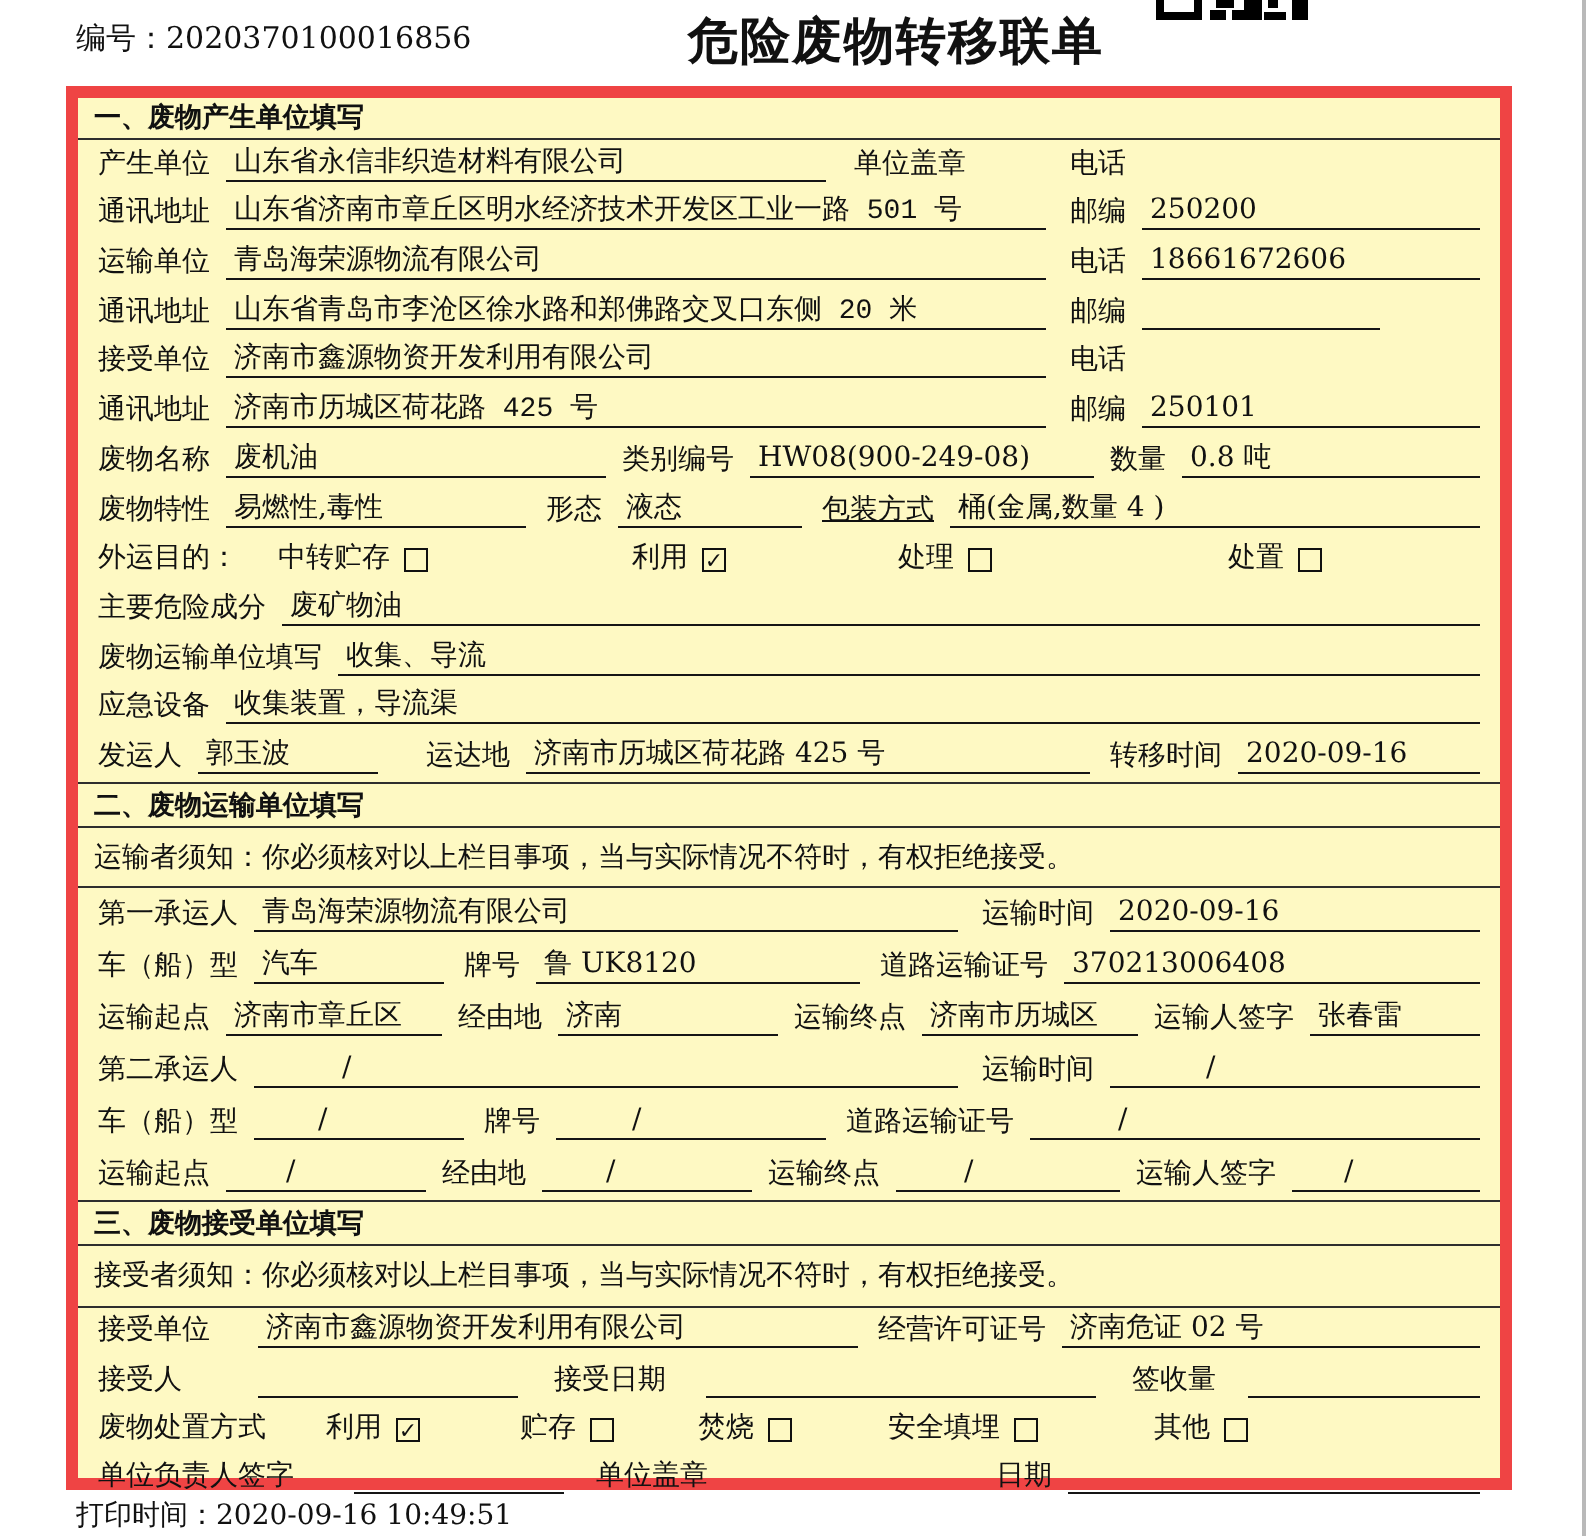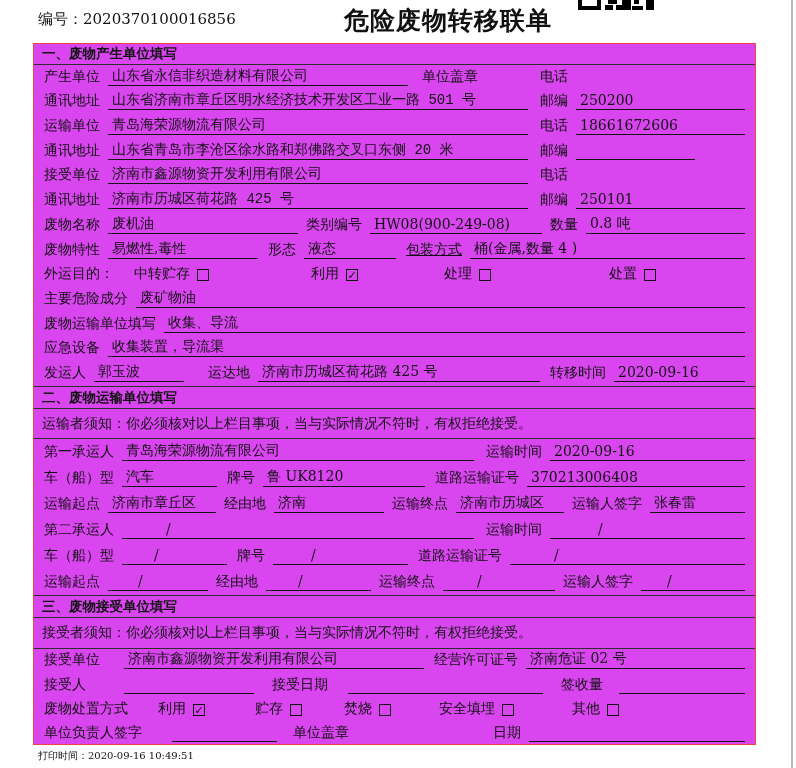--- a/index.html
+++ b/index.html
@@ -14,21 +14,21 @@
   .doc-number { position:absolute; left:38px; top:10px; font-size:15px; white-space:nowrap; }
   .doc-title {
     position:absolute; left:0; right:0; top:4px; text-align:center; padding-left:100px;
     font-family:"DejaVu Sans","Liberation Sans",sans-serif;
     font-weight:bold; font-size:25px; letter-spacing:1px; white-space:nowrap;
   }
   .qr { position:absolute; left:578px; top:0; }
   
   .form-box {
     position:absolute; left:33px; top:43px; width:723px; height:702px;
-    border:1px solid #ef4444; background:#d946ef;
+    border:6px solid #ef4444; background:#fef9c3;
   }
   .sec-head {
     height:21px; display:flex; align-items:center; padding-left:8px;
     font-family:"DejaVu Sans","Liberation Sans",sans-serif;
     font-weight:bold; font-size:13.5px; border-bottom:1px solid #2e2e2e; white-space:nowrap;
   }
   .sec-head.bt { border-top:1px solid #2e2e2e; height:23px; }
   .notice { display:flex; align-items:center; padding-left:8px; border-bottom:1px solid #2e2e2e; white-space:nowrap; }
   .rows { display:flex; flex-direction:column; }
   .row { flex:1; display:flex; align-items:flex-end; padding:0 10px 4px 10px; white-space:nowrap; }
@@ -36,21 +36,21 @@
   .cell-r { width:205px; display:flex; align-items:flex-end; }
   .lb { white-space:nowrap; margin-right:8px; }
   .ul { border-bottom:1px solid #151515; padding:0 4px; min-height:18px; white-space:nowrap; overflow:hidden; }
   .fill { flex:1; }
   .opt { display:flex; align-items:flex-end; }
   .cb {
     display:inline-block; width:12px; height:12px; border:1px solid #111; margin-left:7px; margin-bottom:2px;
     font-size:11px; line-height:11px; text-align:center;
     font-family:"DejaVu Sans","Liberation Sans",sans-serif;
   }
-  .print-line { position:absolute; left:38px; top:749px; font-size:10px; white-space:nowrap; }
+  .print-line { position:absolute; left:38px; top:749px; font-size:14px; white-space:nowrap; }
 </style>
 </head>
 <body>
 
 <div id="page">
   <div class="doc-number"><span>编号：</span><span>2020370100016856</span></div>
   <div class="doc-title">危险废物转移联单</div>
 
   <svg class="qr" width="76" height="11" viewBox="0 0 76 11">
     <rect x="0" y="0" width="23" height="10" fill="#000"></rect>

